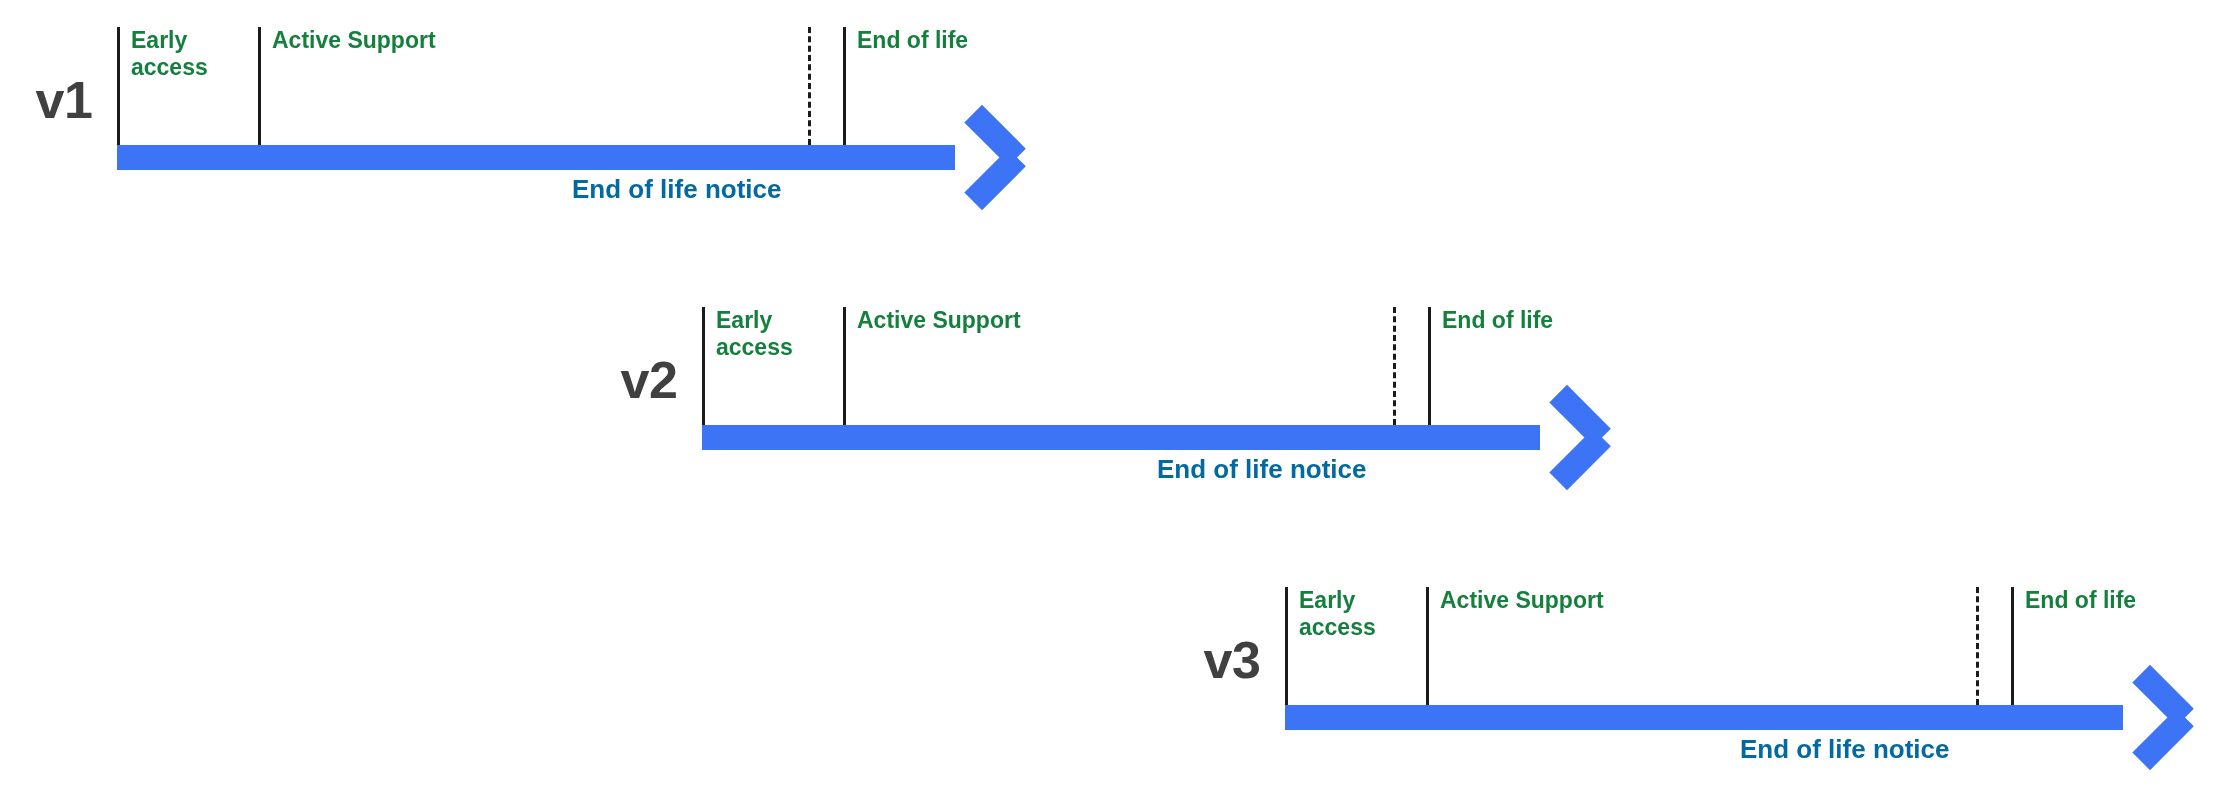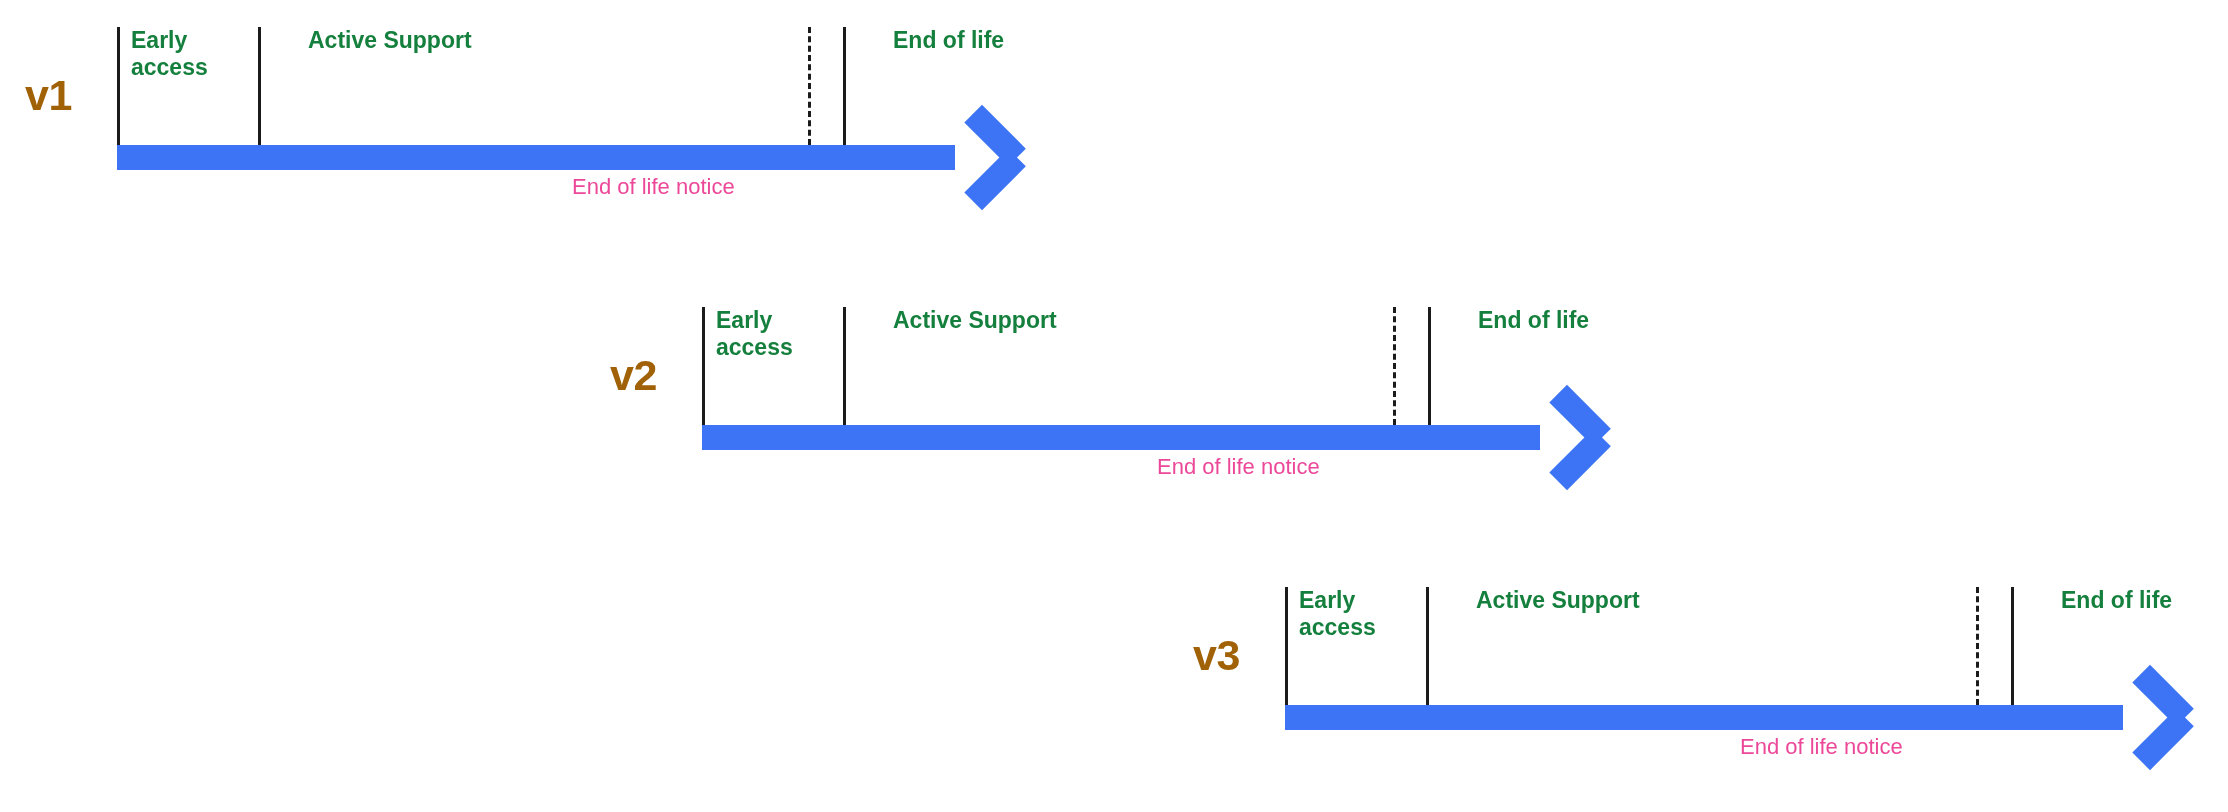--- a/index.html
+++ b/index.html
@@ -23,27 +23,27 @@
 
   
   .timeline {
     position: absolute;
     height: 250px;
   }
 
   
   .version-label {
     position: absolute;
-    font-size: 43px;
+    font-size: 52px;
     font-weight: 700;
-    color: #a16207;
+    color: #404040;
     letter-spacing: -0.5px;
     line-height: 1;
     white-space: nowrap;
-    text-align: left;
+    text-align: center;
     left: -92px;
     top: 52px;
     width: 78px;
   }
 
   
   .track {
     position: absolute;
     height: 25px;
     top: 123px;
@@ -95,30 +95,29 @@
     font-size: 23px;
     font-weight: 700;
     color: #15803d;
     line-height: 1.18;
   }
   .phase-label.wrap {
     width: 96px;
   }
   .phase-label.nowrap {
     white-space: nowrap;
-    margin-left: 36px;
   }
 
   
   .notice-label {
     position: absolute;
     top: 152px;
-    font-size: 22px;
-    font-weight: 400;
-    color: #ec4899;
+    font-size: 26px;
+    font-weight: 700;
+    color: #0369a1;
     white-space: nowrap;
   }
 </style>
 </head>
 <body>
 
 <div id="canvas">
 
   <div class="timeline" style="left:117px; top:22px; width:960px;">
 

